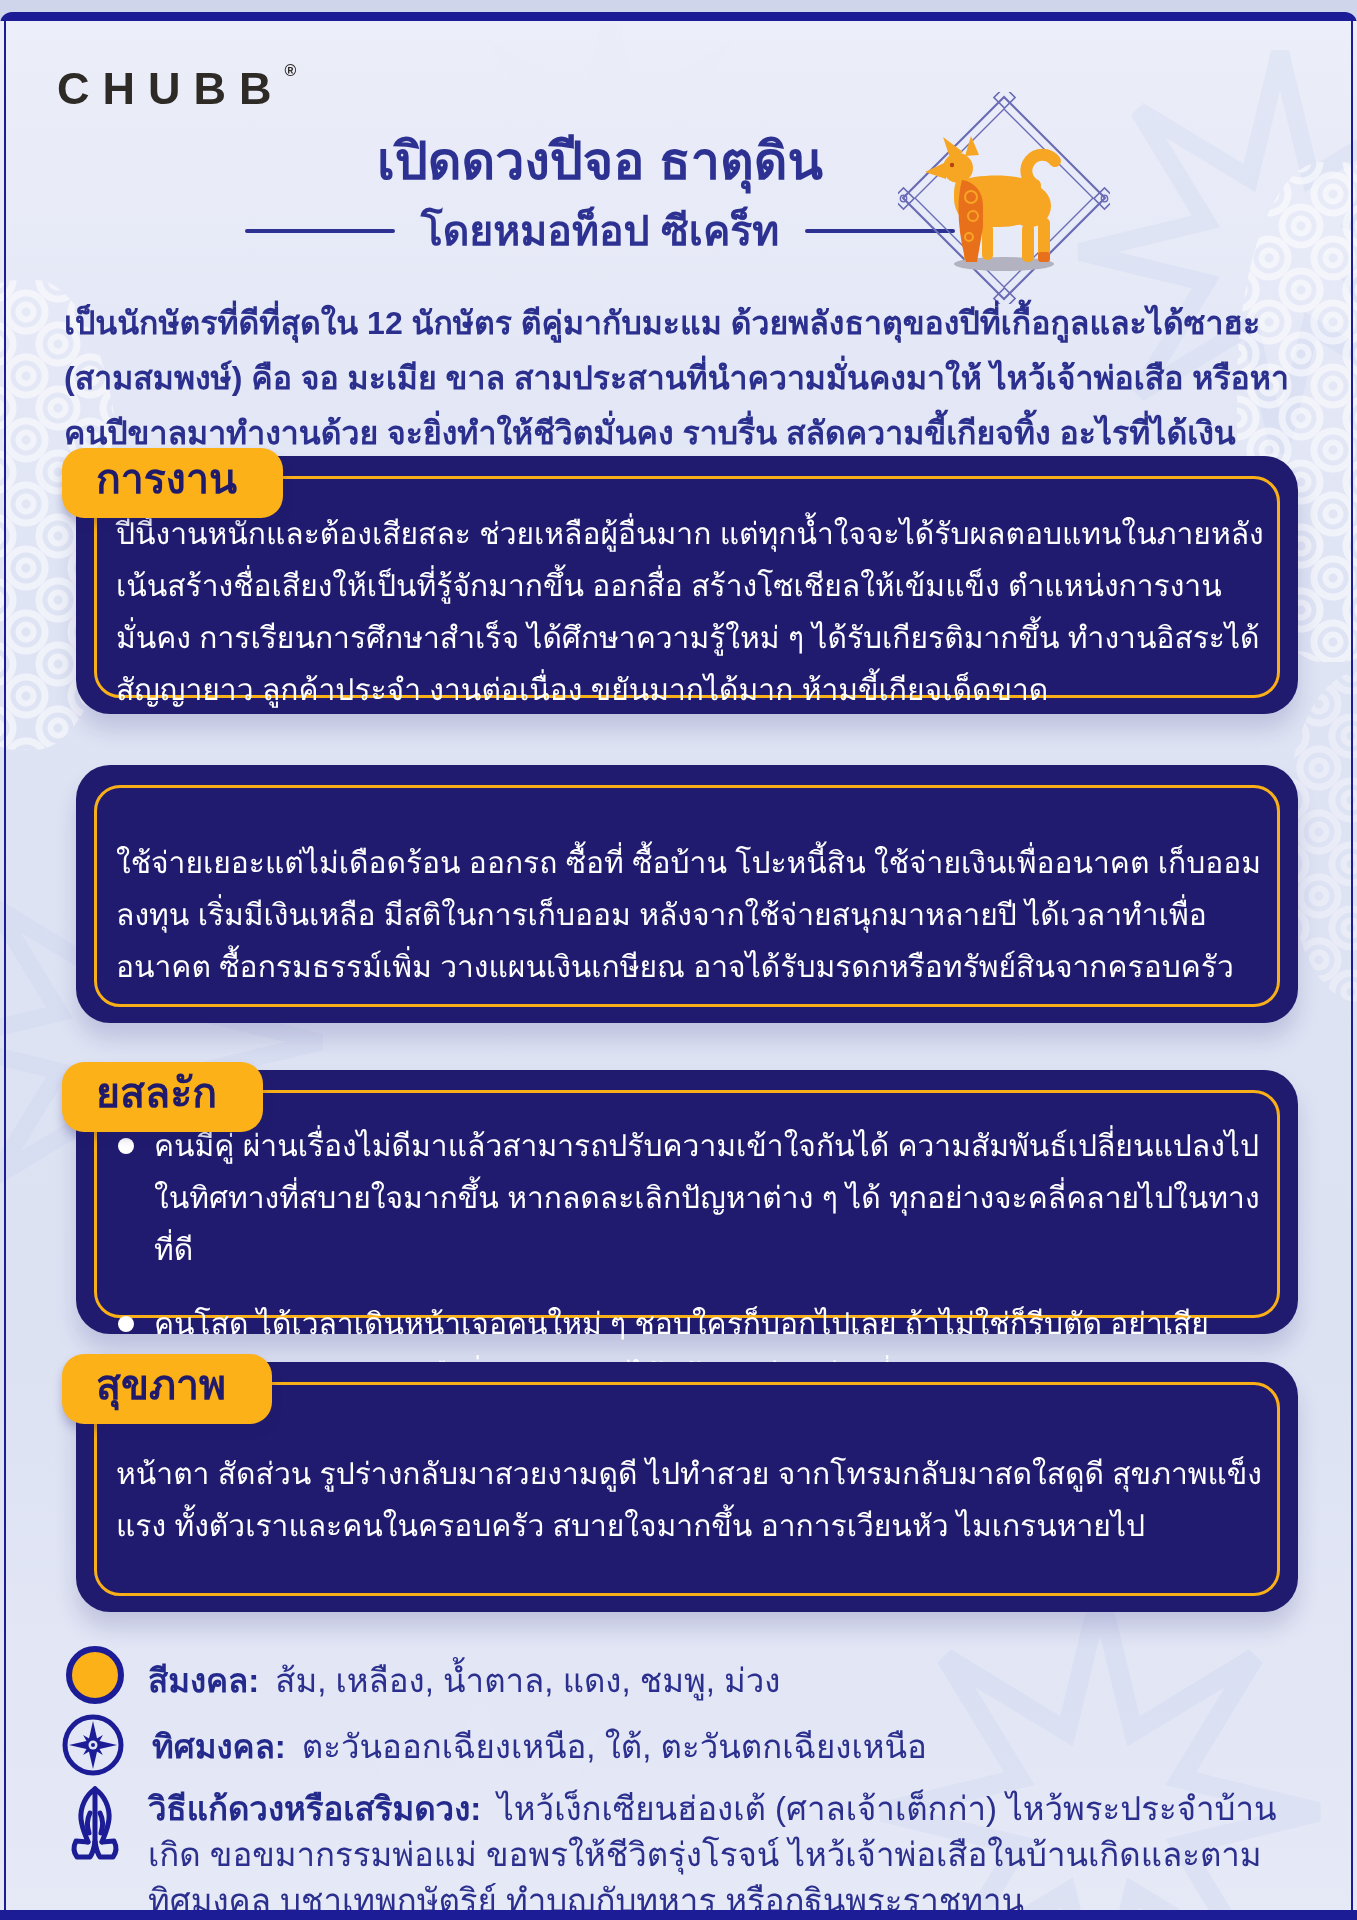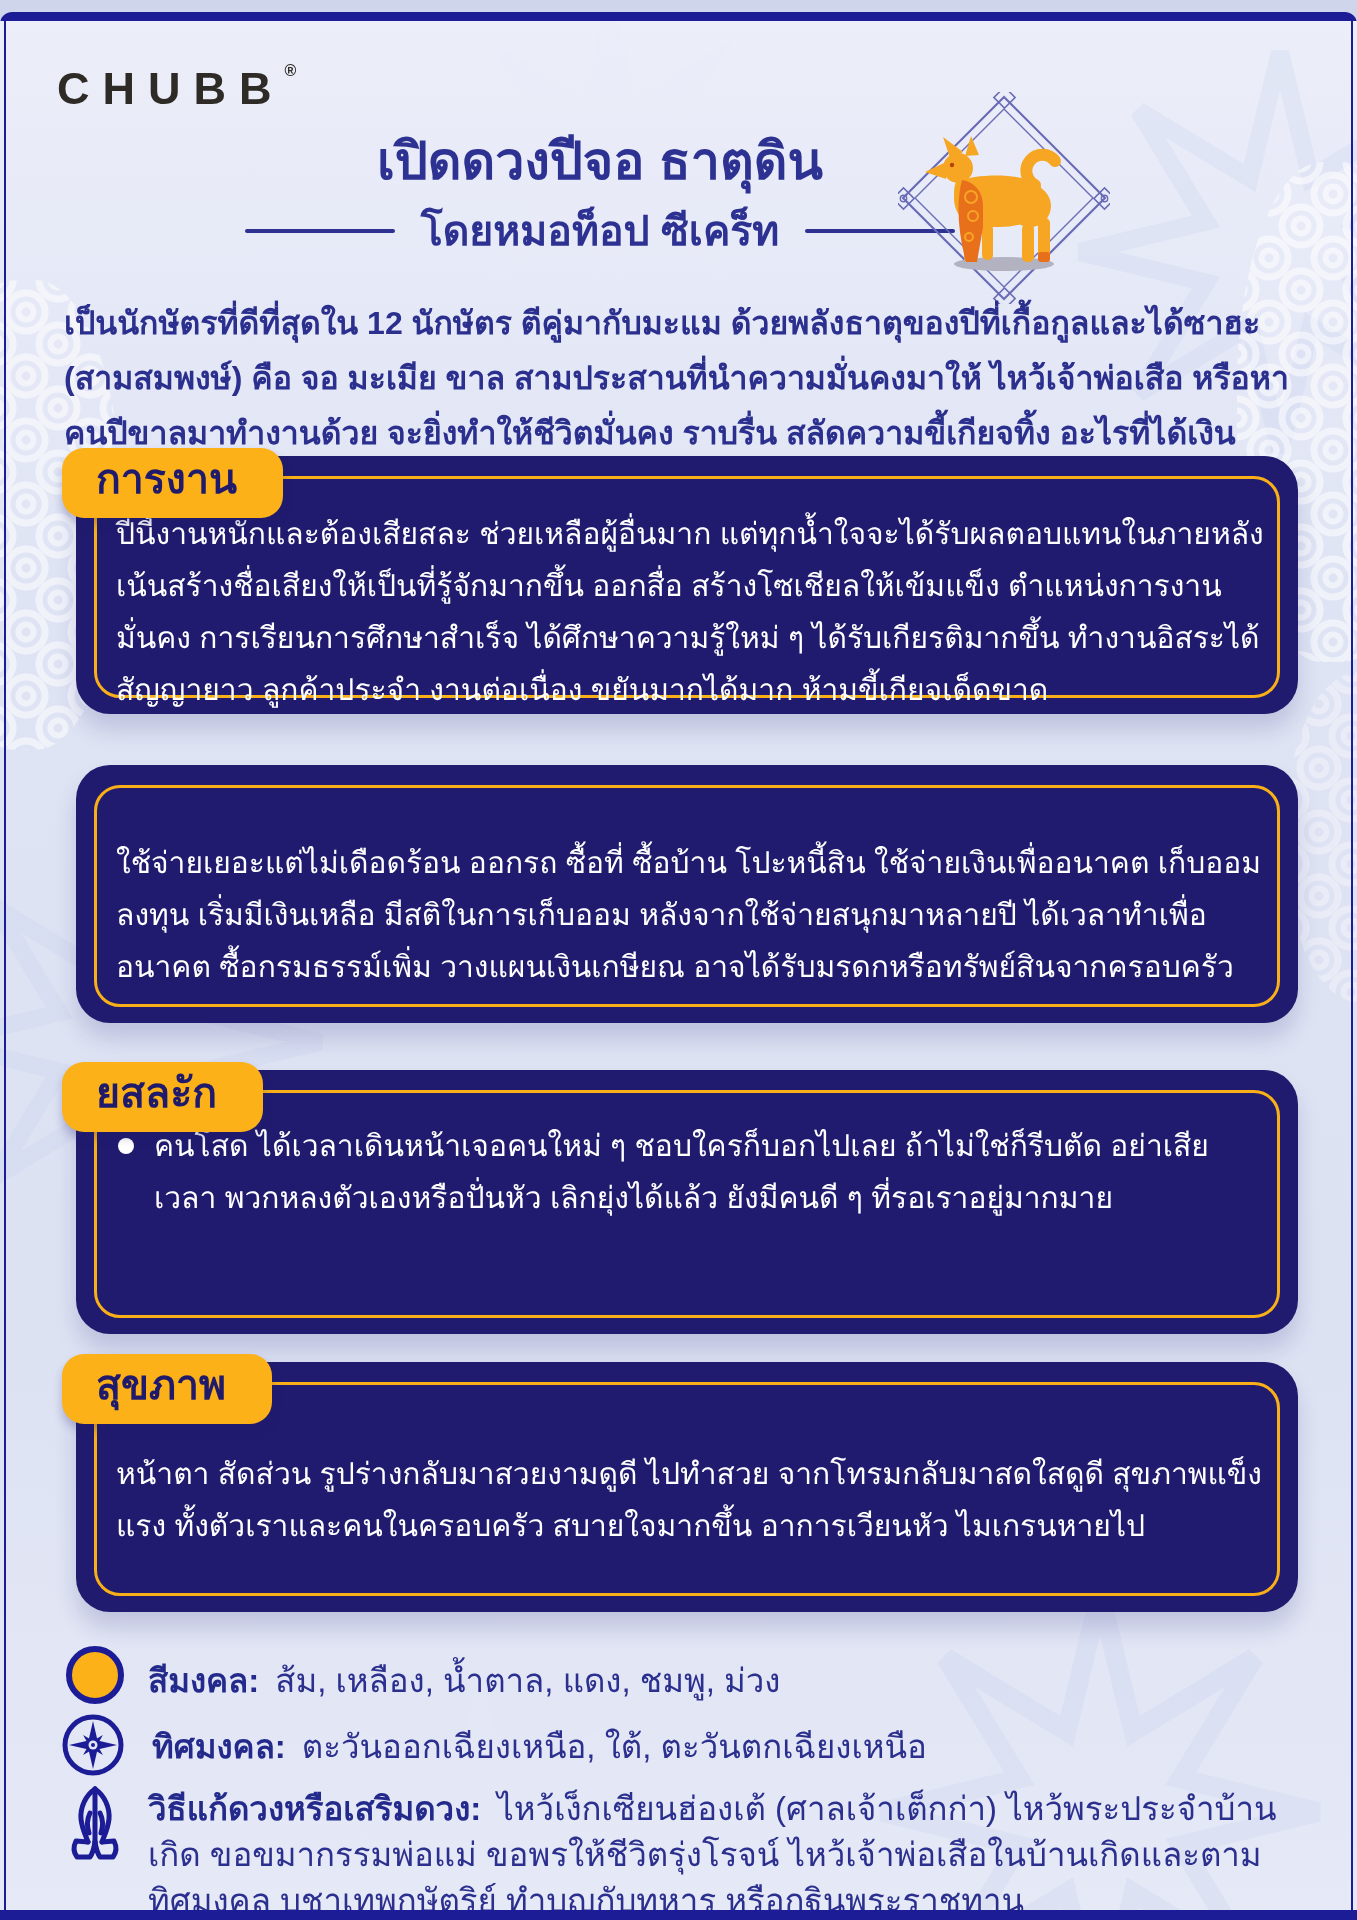--- a/index.html
+++ b/index.html
@@ -191,20 +191,23 @@
       <div class="inner"></div>
       <div class="box-text" style="top:72px">ใช้จ่ายเยอะแต่ไม่เดือดร้อน ออกรถ ซื้อที่ ซื้อบ้าน โปะหนี้สิน ใช้จ่ายเงินเพื่ออนาคต เก็บออมลงทุน เริ่มมีเงินเหลือ มีสติในการเก็บออม หลังจากใช้จ่ายสนุกมาหลายปี ได้เวลาทำเพื่ออนาคต ซื้อกรมธรรม์เพิ่ม วางแผนเงินเกษียณ อาจได้รับมรดกหรือทรัพย์สินจากครอบครัว</div>
     </div>
   </div>
 
   <div class="section" style="top:1050px; height:272px">
     <div class="navy" style="height:264px">
       <div class="inner"></div>
       <div class="bullets" style="top:50px">
         <div class="bullet">
+          <span class="dot"></span><span>คนมีคู่ ผ่านเรื่องไม่ดีมาแล้วสามารถปรับความเข้าใจกันได้ ความสัมพันธ์เปลี่ยนแปลงไปในทิศทางที่สบายใจมากขึ้น หากลดละเลิกปัญหาต่าง ๆ ได้ ทุกอย่างจะคลี่คลายไปในทางที่ดี</span>
+        </div>
+        <div class="bullet">
           <span class="dot"></span><span>คนโสด ได้เวลาเดินหน้าเจอคนใหม่ ๆ ชอบใครก็บอกไปเลย ถ้าไม่ใช่ก็รีบตัด อย่าเสียเวลา พวกหลงตัวเองหรือปั่นหัว เลิกยุ่งได้แล้ว ยังมีคนดี ๆ ที่รอเราอยู่มากมาย</span>
         </div>
       </div>
     </div>
     <div class="tab">
       <span class="tab-label">ยสละัก</span>
     </div>
   </div>
 
   <div class="section" style="top:1342px; height:258px">

